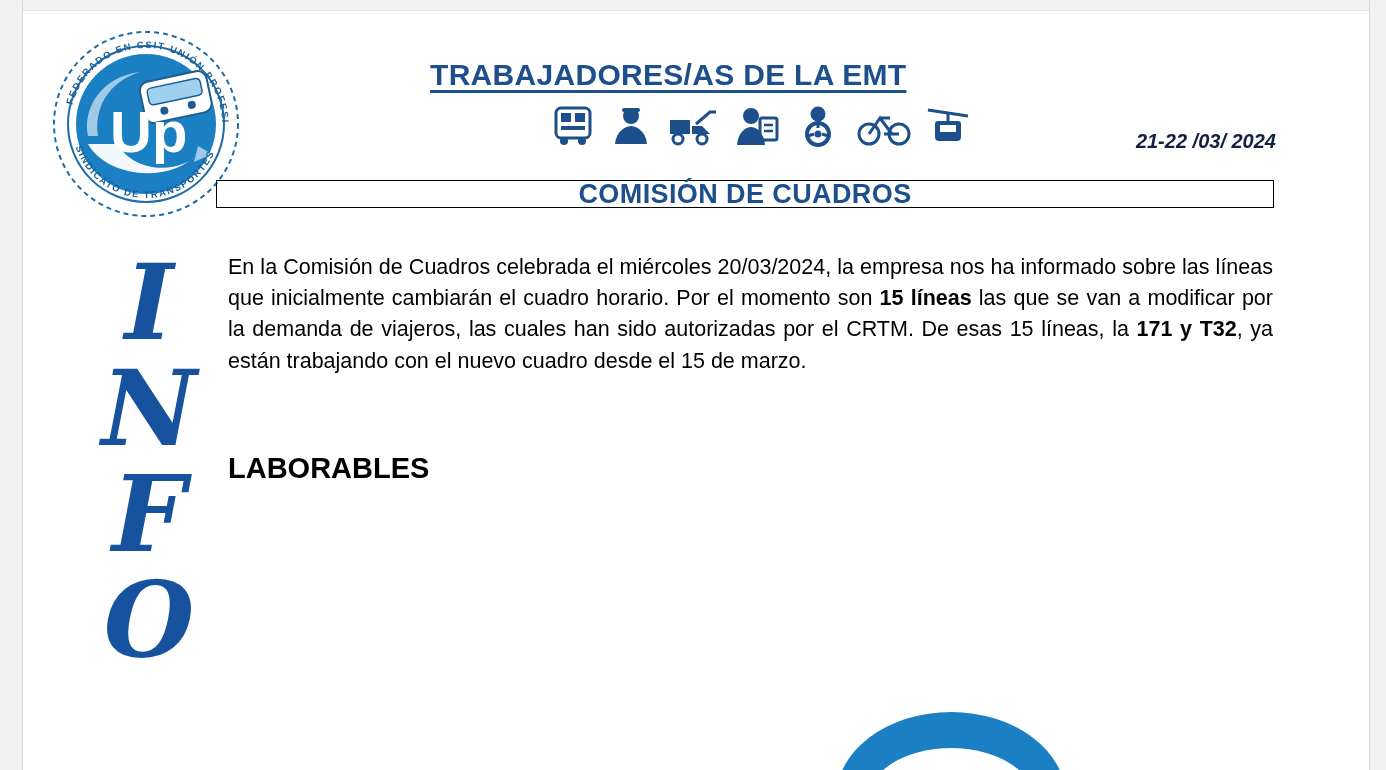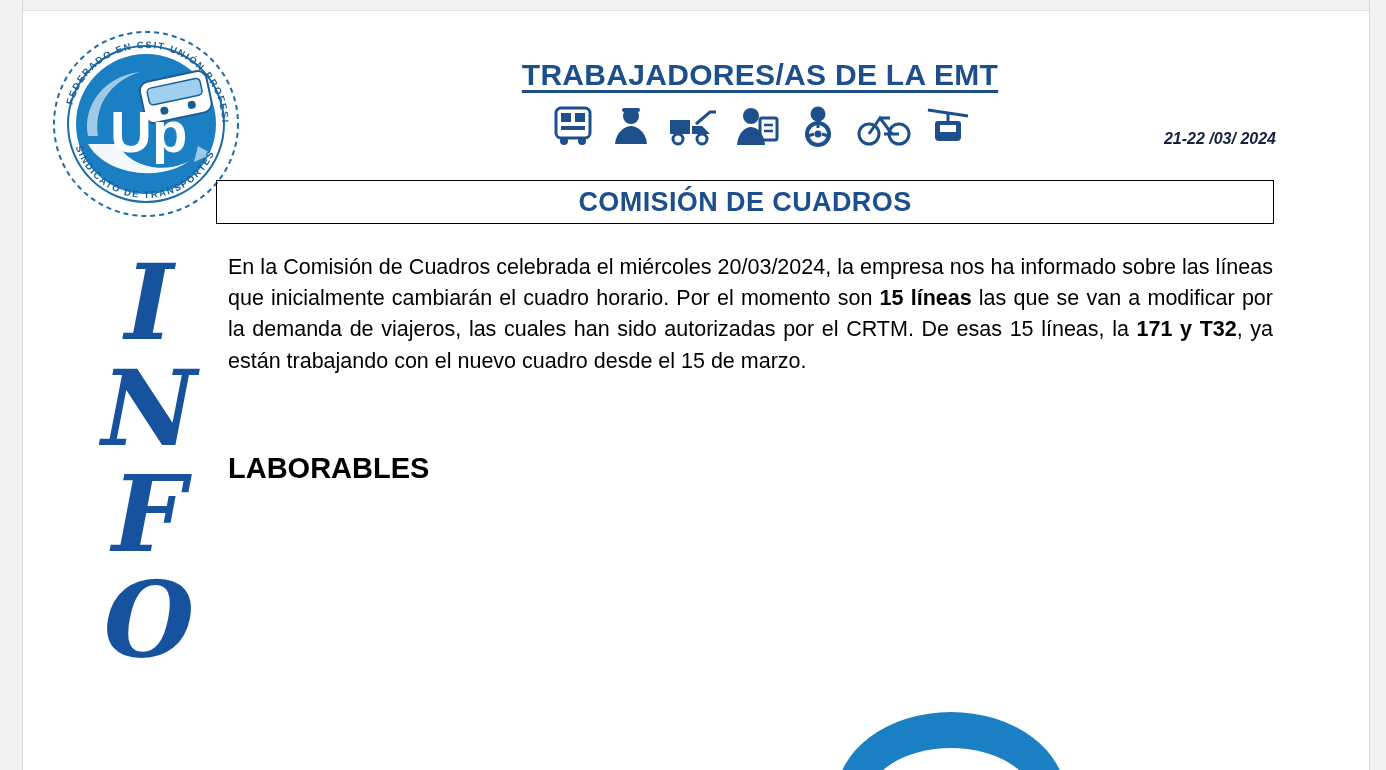--- a/index.html
+++ b/index.html
@@ -46,21 +46,20 @@
     height: 196px;
   }
   .logo svg { display: block; }
 
   
   .header-title {
     position: absolute;
     left: 430px;
     top: 58px;
     width: 660px;
-    text-align: center;
     font-size: 30px;
     font-weight: bold;
     color: #1c4f8b;
     letter-spacing: 0.3px;
     text-decoration: underline;
     text-underline-offset: 5px;
   }
   .icon-row {
     position: absolute;
     left: 430px;
@@ -70,33 +69,33 @@
     justify-content: center;
     align-items: flex-end;
     gap: 14px;
   }
   .icon-row .pic { display: block; }
 
   .doc-date {
     position: absolute;
     right: 110px;
     top: 130px;
-    font-size: 16px;
+    font-size: 20px;
     font-weight: bold;
     font-style: italic;
     color: #12213f;
     white-space: nowrap;
   }
 
   .subtitle-box {
     position: absolute;
     left: 216px;
     top: 180px;
     width: 1058px;
-    height: 44px;
+    height: 28px;
     border: 1.5px solid #000;
     box-sizing: border-box;
     display: flex;
     align-items: center;
     justify-content: center;
   }
   .subtitle-box .txt {
     font-size: 27px;
     font-weight: bold;
     color: #1c4f8b;

